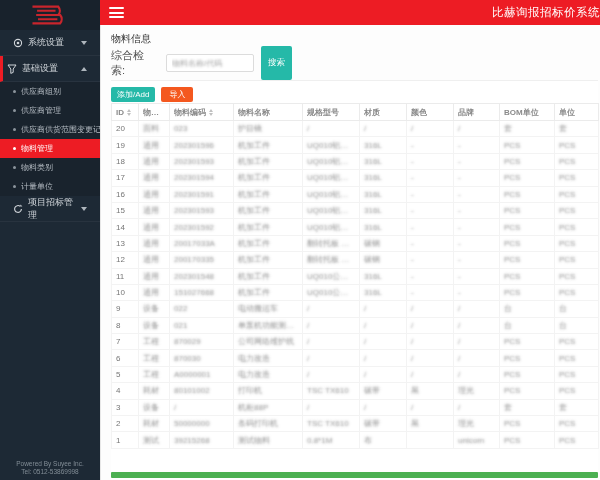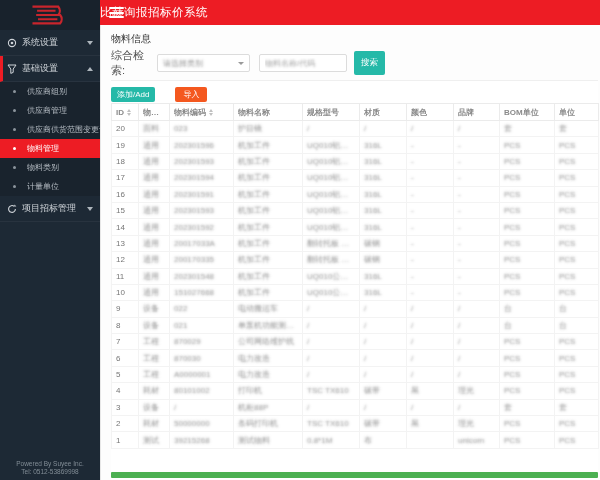--- a/index.html
+++ b/index.html
@@ -2,58 +2,58 @@
 <html><head>
 <meta charset="utf-8">
 <style>
   * { box-sizing: border-box; margin: 0; padding: 0; }
   html,body { width:600px; height:480px; overflow:hidden; }
   body { font-family:"Liberation Sans","DejaVu Sans",sans-serif; background:#fff; position:relative; }
 
   
   .sidebar { position:absolute; left:0; top:0; width:100px; height:480px; background:#1d2935; z-index:2; }
   .logo-box { height:30px; background:#18222c; display:flex; align-items:center; justify-content:center; }
-  .side-section { height:26px; display:flex; align-items:center; gap:5px; padding:0 7px;
+  .side-section { height:26px; display:flex; align-items:center; gap:5px; padding:0 13px;
        color:#cfd4d9; font-size:9px; border-bottom:1px solid rgba(255,255,255,.05); cursor:pointer; }
   .side-section.open { border-left:3px solid #ed1c24; padding-left:4px; }
   .side-icon { width:10px; height:10px; flex:0 0 10px; display:flex; align-items:center; }
   .chev { margin-left:auto; width:0; height:0; border-left:3.5px solid transparent; border-right:3.5px solid transparent; }
   .chev.down { border-top:4px solid #aeb6bd; }
   .chev.up { border-bottom:4px solid #aeb6bd; }
   .side-sub { background:#19232d; }
-  .sub-item { height:19px; display:flex; align-items:center; gap:11px; padding-left:13px;
+  .sub-item { height:19px; display:flex; align-items:center; gap:5px; padding-left:13px;
        color:#b6bdc4; font-size:8px; cursor:pointer; white-space:nowrap; overflow:hidden; }
   .sub-item .dot { width:3px; height:3px; border-radius:50%; background:#8b949c; flex:0 0 3px; }
   .sub-item.active { background:#ed1c24; color:#fff; }
   .sub-item.active .dot { background:#fff; }
   .side-footer { position:absolute; bottom:4px; left:0; width:100%; text-align:center;
        color:#828d96; font-size:6.5px; line-height:8px; }
 
   
   .topbar { position:absolute; left:100px; top:0; width:500px; height:25px; background:#ed1c24;
        display:flex; align-items:center; }
   .hamburger { margin-left:9px; width:15px; cursor:pointer; }
   .hamburger div { height:2px; background:#fff; margin:2.5px 0; border-radius:1px; }
-  .topbar-title { position:absolute; left:0; right:0; text-align:left; color:#fff; font-size:11.5px; font-weight:500; letter-spacing:.5px; }
+  .topbar-title { position:absolute; left:0; right:0; text-align:right; color:#fff; font-size:11.5px; font-weight:500; letter-spacing:.5px; }
 
   
   .content { position:absolute; left:100px; top:25px; width:500px; height:455px; background:#fdfdfd; border-left:1px solid #e7e7e7; }
   .page-title { position:absolute; left:10px; top:7px; font-size:10px; color:#333; font-weight:500; }
   .search-row { position:absolute; left:10px; top:28px; height:20px; display:flex; align-items:center; }
   .search-label { font-size:11px; color:#555; width:46px; }
   .fake-select { width:93px; height:18px; border:1px solid #dcdcdc; border-radius:2px; background:#fff;
        display:flex; align-items:center; padding:0 5px; font-size:8px; color:#b5b5b5; cursor:pointer; }
   .fake-select .chev { margin-left:auto; border-top:3.5px solid #9a9a9a; }
   .search-input { margin-left:9px; width:88px; height:18px; border:1px solid #dcdcdc; border-radius:2px;
        font-size:8px; padding:0 5px; color:#555; outline:none; }
   .search-input::placeholder { color:transparent; text-shadow:0 0 2.5px rgba(150,150,150,.95); }
   .btn { border:none; border-radius:2px; color:#fff; cursor:pointer; font-family:inherit; }
-  .btn-search { margin-left:7px; width:31px; height:24px; font-size:8.5px; background:#25b9a8; }
+  .btn-search { margin-left:7px; width:31px; height:34px; font-size:8.5px; background:#25b9a8; }
   .panel { position:absolute; left:10px; top:55px; width:487px; bottom:0; border-top:1px solid #efefef; background:#fff; }
-  .toolbar { padding-top:6px; display:flex; gap:20px; }
+  .toolbar { padding-top:6px; display:flex; gap:6px; }
   .btn-add { height:15px; padding:0 6px; font-size:8px; background:#25b9a8; }
   .btn-import { height:15px; padding:0 8px; font-size:8px; background:#f4581f; }
 
   
   table { border-collapse:collapse; table-layout:fixed; width:487px; margin-top:1px; }
   th, td { border:1px solid #f3f3f3; font-size:8px; text-align:left; padding:0 4px;
        white-space:nowrap; overflow:hidden; text-overflow:ellipsis; }
   thead th { height:17px; color:#8a8a8a; font-weight:bold; border-color:#ebebeb; background:#fff; }
   tbody td { height:16.4px; color:#767676; }
   th .th-inner { display:flex; align-items:center; gap:3px; }
@@ -147,24 +147,20 @@
       <div></div>
     </div>
   <div class="topbar-title">比赫询报招标价系统</div>
 </div>
 
 <div class="content">
   <div class="page-title">物料信息</div>
 
   <div class="search-row">
     <span class="search-label">综合检索:</span>
-    <div class="fake-select">
-      <span class="redacted">请选择类别</span>
-      <span class="chev down"></span>
-    </div>
     <input class="search-input" type="text" placeholder="物料名称/代码" style="">
     <button class="btn btn-search">搜索</button>
   </div>
 
   <div class="panel">
     <div class="toolbar">
       <button class="btn btn-add">添加/Add</button>
       <button class="btn btn-import">导入</button>
     </div>
 

